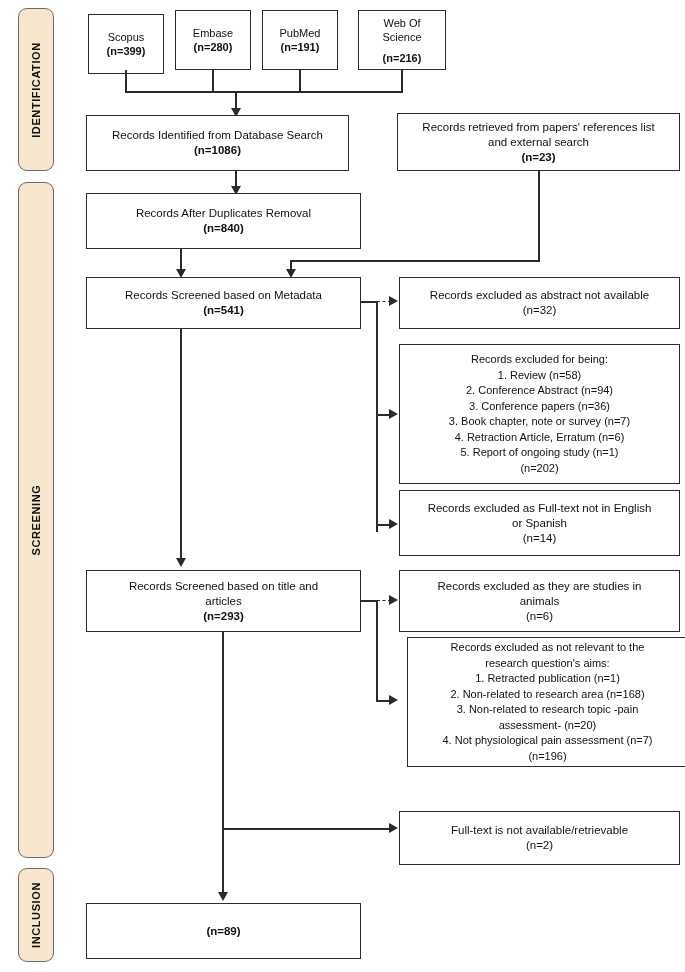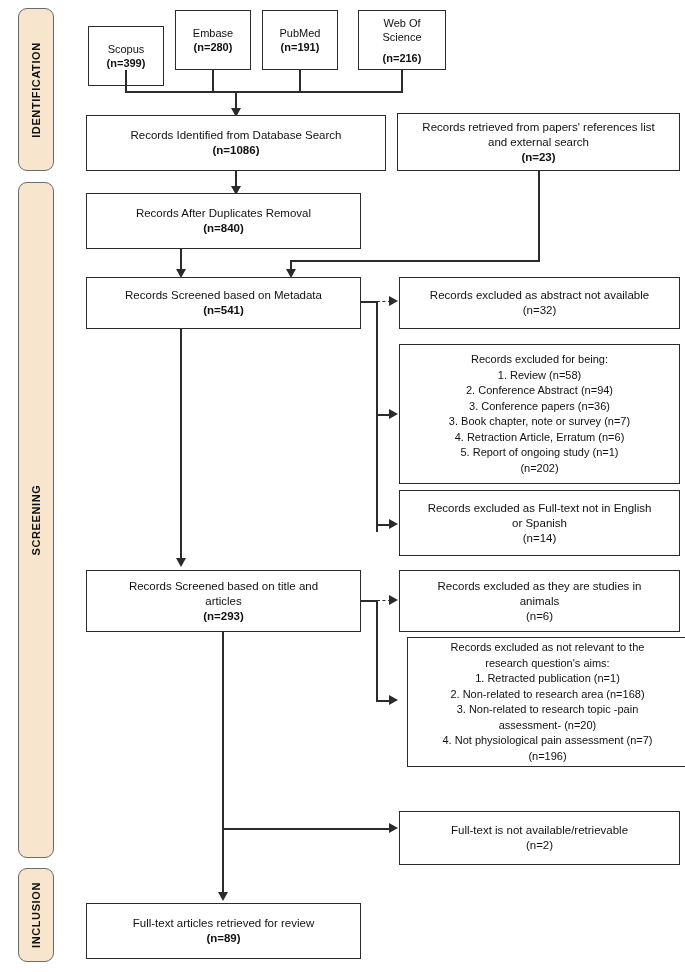--- a/index.html
+++ b/index.html
@@ -81,21 +81,21 @@
   </div>
 
   <div class="stage" style="left:18px;top:182px;width:36px;height:676px;">
     <span class="stage-label">SCREENING</span>
   </div>
 
   <div class="stage" style="left:18px;top:868px;width:36px;height:94px;">
     <span class="stage-label">INCLUSION</span>
   </div>
 
-  <div class="box small" style="left:88px;top:26px;width:76px;height:60px;align-items:flex-end;">
+  <div class="box small" style="left:88px;top:14px;width:76px;height:60px;align-items:flex-end;">
     <span class="ln">Scopus</span>
     <span class="ln n">(n=399)</span>
   </div>
 
   <div class="box small" style="left:175px;top:10px;width:76px;height:60px;">
     <span class="ln">Embase</span>
     <span class="ln n">(n=280)</span>
   </div>
 
   <div class="box small" style="left:262px;top:10px;width:76px;height:60px;">
@@ -111,21 +111,21 @@
   <div class="ln-v" style="left:125px;top:70px;height:22px;"></div>
   <div class="ln-v" style="left:212px;top:70px;height:22px;"></div>
   <div class="ln-v" style="left:299px;top:70px;height:22px;"></div>
   <div class="ln-v" style="left:401px;top:70px;height:22px;"></div>
 
   <div class="ln-h" style="left:125px;top:91px;width:278px;"></div>
 
   <div class="ln-v" style="left:235px;top:91px;height:19px;"></div>
   <div class="arrow-down" style="left:230.5px;top:108px;"></div>
 
-  <div class="box" style="left:86px;top:115px;width:300px;height:56px;">
+  <div class="box" style="left:86px;top:115px;width:263px;height:56px;">
     <span class="ln">Records Identified from Database Search</span>
     <span class="ln n">(n=1086)</span>
   </div>
 
   <div class="box" style="left:397px;top:113px;width:283px;height:58px;">
     <span class="ln">Records retrieved from papers' references list</span>
     <span class="ln">and external search</span>
     <span class="ln n">(n=23)</span>
   </div>
 
@@ -225,17 +225,16 @@
   <div class="arrow-right" style="left:389px;top:822.5px;"></div>
 
   <div class="box" style="left:399px;top:801px;width:281px;height:54px;margin-top:10px;">
     <span class="ln">Full-text is not available/retrievable</span>
     <span class="ln">(n=2)</span>
   </div>
 
   <div class="arrow-down" style="left:217.5px;top:892px;"></div>
 
   <div class="box" style="left:86px;top:903px;width:275px;height:56px;">
-    <span class="ln">Full-text articles retrieved for review</span>
     <span class="ln n">(n=89)</span>
   </div>
 
 </div>
 
 </body></html>

